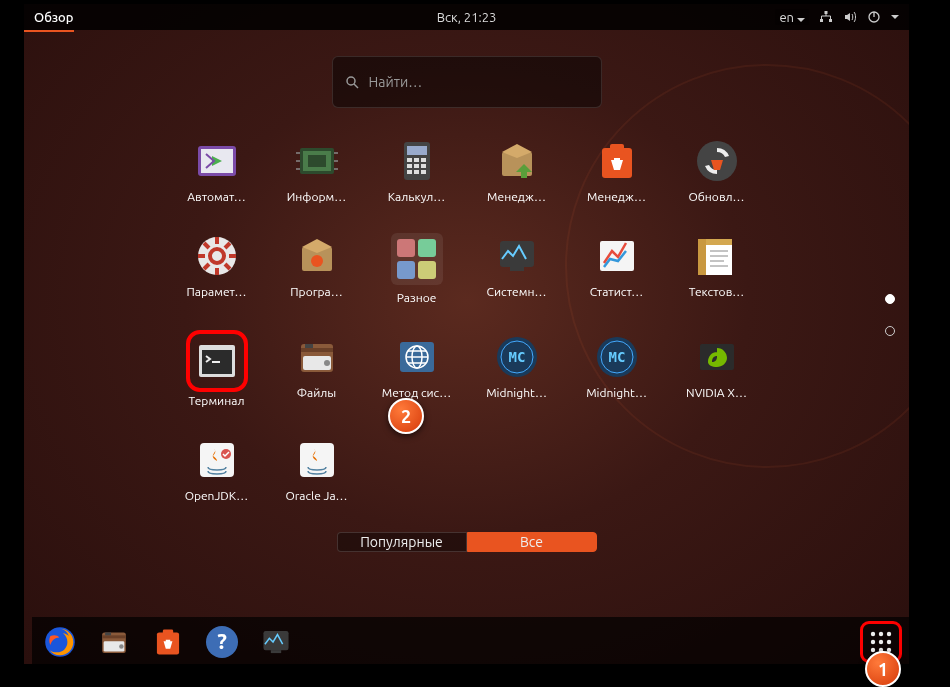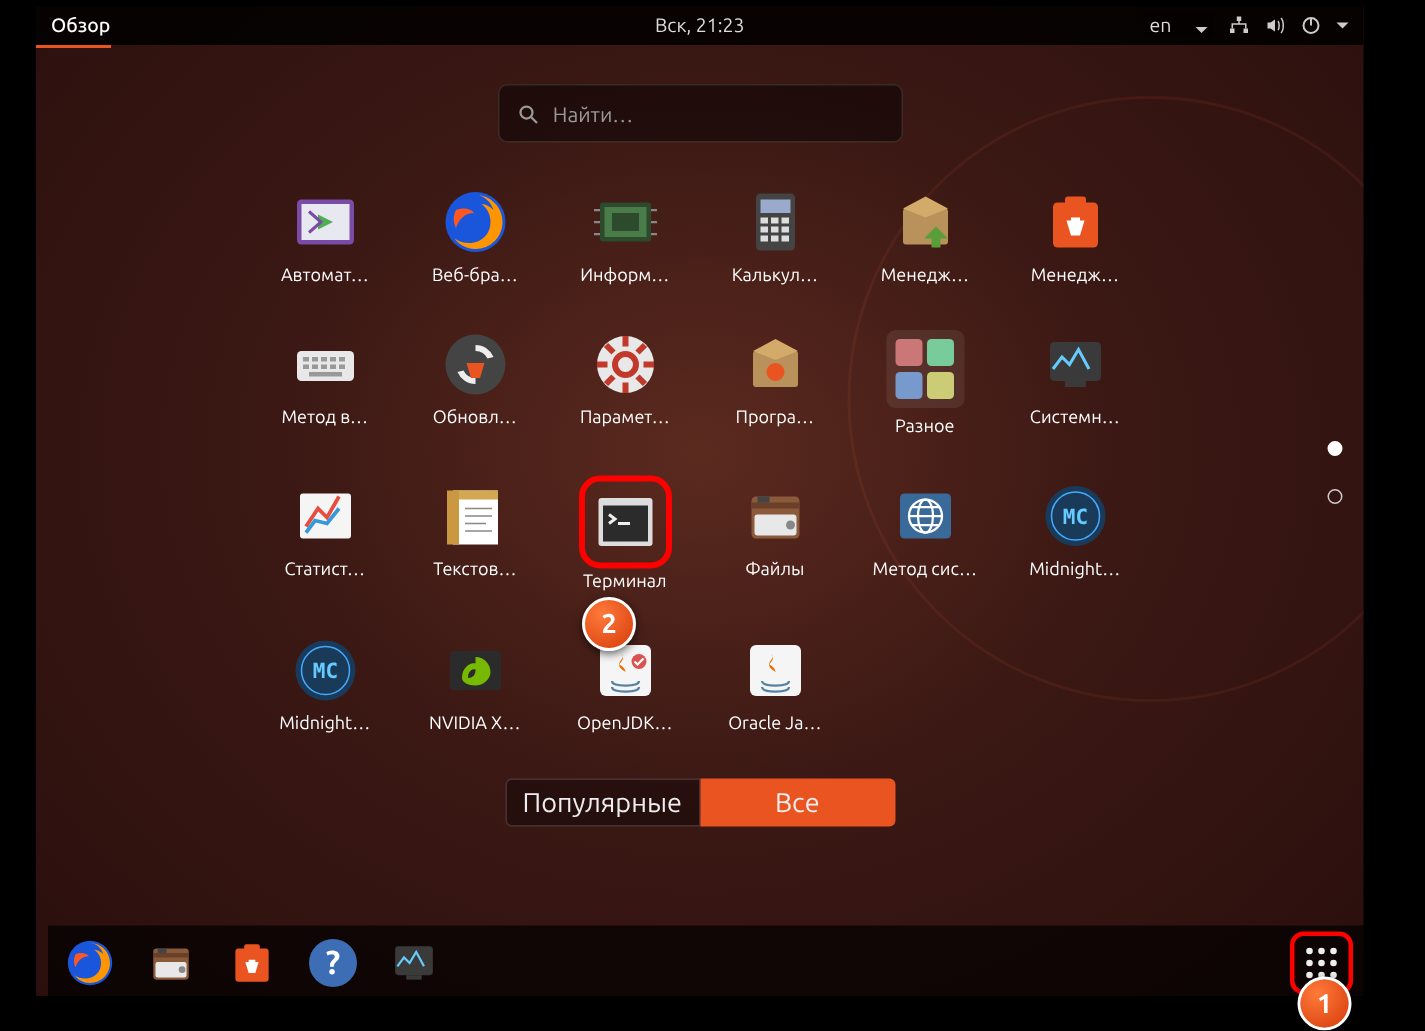--- a/index.html
+++ b/index.html
@@ -39,26 +39,26 @@
 .topbar .activities { color: #fff; font-weight: 500; }
 .topbar .activities::after {
   content: "";
   position: absolute;
   left: 0; bottom: -2px;
   width: 50px; height: 2px;
   background: #e95420;
 }
 .topbar .clock { position: absolute; left: 50%; transform: translateX(-50%); }
 .topbar .right { margin-left: auto; display: flex; align-items: center; gap: 10px; }
-.topbar .lang { background: rgba(0,0,0,0.2); padding: 1px 4px; border-radius: 2px; display: flex; align-items: flex-end; gap: 16px; }
+.topbar .lang { background: rgba(0,0,0,0.2); padding: 1px 4px; border-radius: 2px; display: flex; align-items: flex-end; gap: 3px; }
 .chev-down { width: 0; height: 0; border: 4px solid transparent; border-top-color: #ccc; position: relative; top: 2px; }
 .net-icon, .vol-icon, .pwr-icon { display: inline-flex; }
 .search-wrap { display: flex; justify-content: center; margin-top: 26px; }
 .search {
-  width: 270px; height: 39px;
+  width: 270px; height: 52px;
   background: rgba(0,0,0,0.45);
   border: 1px solid rgba(255,255,255,0.12);
   border-radius: 6px;
   display: flex; align-items: center;
   padding: 0 12px; gap: 10px;
   color: #999; font-size: 14px;
 }
 .apps-grid {
   margin: 30px auto 0;
   width: 580px;
@@ -114,23 +114,23 @@
 .pager .dot {
   width: 10px; height: 10px; border-radius: 50%;
   border: 1.5px solid #ccc;
 }
 .pager .dot.active { background: #fff; border-color: #fff; }
 .tabs {
   margin-top: 30px;
   display: flex; justify-content: center;
 }
 .tabs .tab {
-  width: 130px; height: 32px;
+  width: 130px; height: 20px;
   display: flex; align-items: center; justify-content: center;
-  font-size: 18px; color: #eee;
+  font-size: 14px; color: #eee;
   border: 1px solid rgba(255,255,255,0.15);
 }
 .tabs .tab:first-child { border-radius: 4px 0 0 4px; background: rgba(0,0,0,0.35); }
 .tabs .tab:last-child { border-radius: 0 4px 4px 0; }
 .tabs .tab.active { background: #e95420; border-color: #e95420; }
 .dock {
   position: absolute;
   left: 32px; bottom: 20px;
   width: 885px; height: 50px;
   background: rgba(0,0,0,0.7);
@@ -219,30 +219,20 @@
             <rect x="7" y="11" width="32" height="24" fill="#e8e8f0"></rect>
             <path d="M28 23l-10-5v10z" fill="#4caf50"></path>
             <path d="M12 16l8 7-8 7" stroke="#7b4ba8" stroke-width="2" fill="none"></path>
           </svg>
         </div>
         <div class="label">Автомат…</div>
       </div>
       <div class="app">
         <div class="ico">
           <svg width="46" height="46" viewBox="0 0 46 46">
-            <circle cx="23" cy="23" r="20" fill="#1a56db"></circle>
-            <path d="M23 5c10 0 18 8 18 18 0 10-8 18-18 18-6 0-11-3-14-7 3 2 6 3 10 3 8 0 14-6 14-14 0-5-2-9-6-12 3 0 6 2 8 4-2-6-7-10-12-10z" fill="#ff9500"></path>
-            <path d="M10 15c-2 4-2 8 0 12 2-6 6-10 12-10-2-3-7-4-12-2z" fill="#ff5722"></path>
-          </svg>
-        </div>
-        <div class="label">Веб-бра…</div>
-      </div>
-      <div class="app">
-        <div class="ico">
-          <svg width="46" height="46" viewBox="0 0 46 46">
             <rect x="6" y="10" width="34" height="26" rx="2" fill="#2d4a2d"></rect>
             <rect x="9" y="13" width="28" height="20" fill="#4a7c4a"></rect>
             <rect x="14" y="17" width="18" height="12" fill="#2d4a2d"></rect>
             <line x1="6" y1="15" x2="2" y2="15" stroke="#888" stroke-width="1.5"></line>
             <line x1="6" y1="23" x2="2" y2="23" stroke="#888" stroke-width="1.5"></line>
             <line x1="6" y1="31" x2="2" y2="31" stroke="#888" stroke-width="1.5"></line>
             <line x1="40" y1="15" x2="44" y2="15" stroke="#888" stroke-width="1.5"></line>
             <line x1="40" y1="23" x2="44" y2="23" stroke="#888" stroke-width="1.5"></line>
             <line x1="40" y1="31" x2="44" y2="31" stroke="#888" stroke-width="1.5"></line>
           </svg>
@@ -281,41 +271,20 @@
       </div>
       <div class="app">
         <div class="ico">
           <svg width="46" height="46" viewBox="0 0 46 46">
             <rect x="8" y="10" width="30" height="30" rx="3" fill="#e95420"></rect>
             <rect x="16" y="6" width="14" height="8" rx="2" fill="#e95420"></rect>
             <path d="M17 22h12l-3 10h-6z M20 20h6v4h-6z" fill="#fff"></path>
           </svg>
         </div>
         <div class="label">Менедж…</div>
-      </div>
-      <div class="app">
-        <div class="ico">
-          <svg width="46" height="46" viewBox="0 0 46 46">
-            <rect x="4" y="14" width="38" height="20" rx="3" fill="#e8e8e8"></rect>
-            <g fill="#999">
-              <rect x="8" y="18" width="4" height="3"></rect>
-              <rect x="14" y="18" width="4" height="3"></rect>
-              <rect x="20" y="18" width="4" height="3"></rect>
-              <rect x="26" y="18" width="4" height="3"></rect>
-              <rect x="32" y="18" width="4" height="3"></rect>
-              <rect x="8" y="23" width="4" height="3"></rect>
-              <rect x="14" y="23" width="4" height="3"></rect>
-              <rect x="20" y="23" width="4" height="3"></rect>
-              <rect x="26" y="23" width="4" height="3"></rect>
-              <rect x="32" y="23" width="4" height="3"></rect>
-              <rect x="12" y="28" width="22" height="3"></rect>
-            </g>
-          </svg>
-        </div>
-        <div class="label">Метод в…</div>
       </div>
       <div class="app">
         <div class="ico">
           <svg width="46" height="46" viewBox="0 0 46 46">
             <circle cx="23" cy="23" r="20" fill="#444"></circle>
             <path d="M23 10a13 13 0 0 1 12 8l-4 1a9 9 0 0 0-8-5v-4zm0 26a13 13 0 0 1-12-8l4-1a9 9 0 0 0 8 5v4z" fill="#eee"></path>
             <path d="M17 22h12l-3 10h-6z" fill="#e95420"></path>
           </svg>
         </div>
         <div class="label">Обновл…</div>

